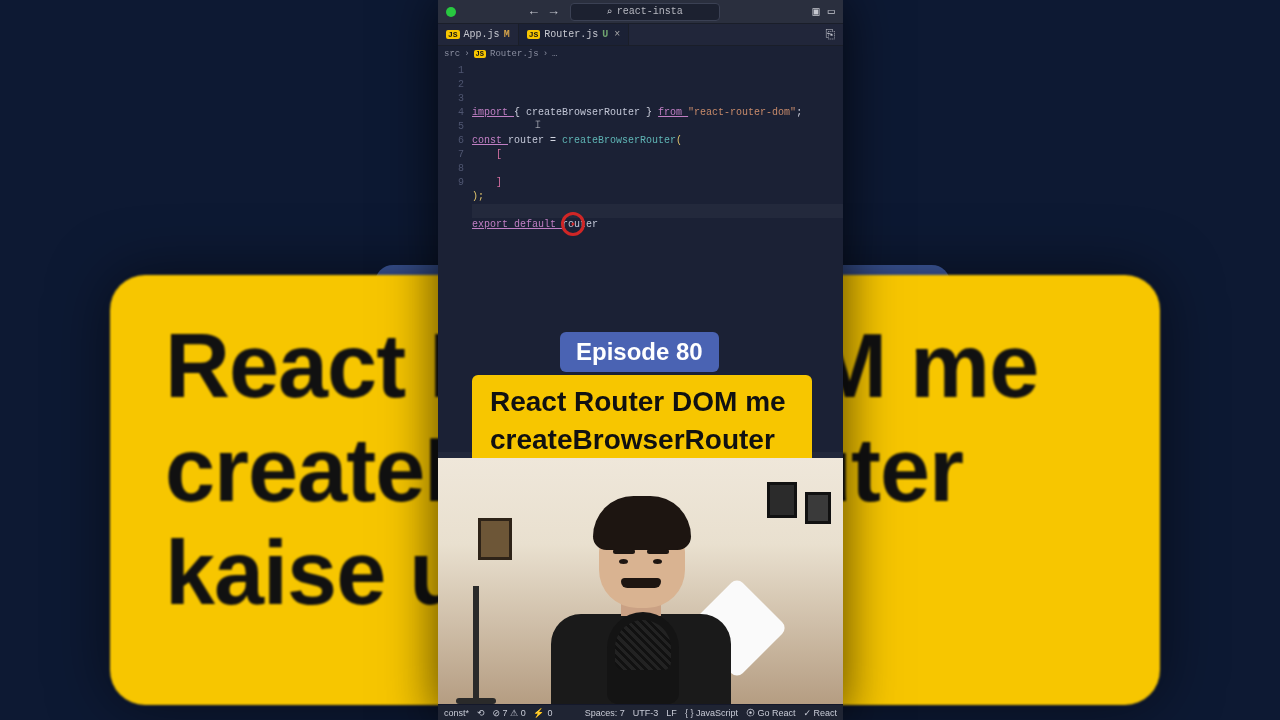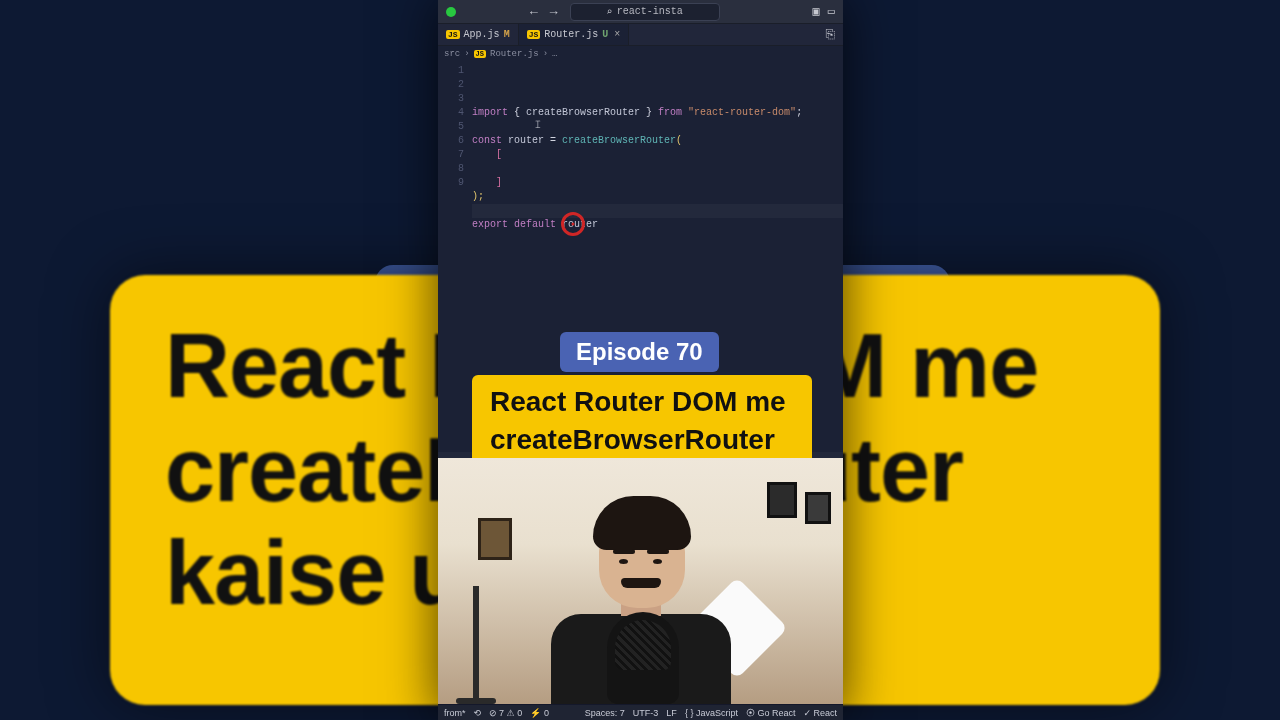--- a/index.html
+++ b/index.html
@@ -137,21 +137,21 @@
   }
   .code {
     flex:1;
     padding: 2px 0;
     font-size: 10px;
     line-height: 14px;
     color:#d1d4e0;
     white-space: pre;
     position: relative;
   }
-  .tok-kw { color:#c17fc4; }
+  .tok-kw { color:#c17fc4;text-decoration:underline; }
   .tok-fn { color:#5fb5b5; }
   .tok-str { color:#c78a6a; }
   .tok-var { color:#c2c6d6; }
   .tok-yellow { color:#e0c46c; }
   .tok-pink { color:#d16fa0; }
   .line8 {
     background: rgba(255,255,255,0.04);
     display: block;
     width: 100%;
   }
@@ -317,21 +317,21 @@
         <div>9</div>
       </div>
     <div class="code" id="codearea">
       <span class="caret-mark">𝙸</span>
     <div><span class="tok-kw">import </span><span>{ </span><span class="tok-var">createBrowserRouter</span><span> } </span><span class="tok-kw">from </span><span class="tok-str">"react-router-dom"</span><span>;</span></div><div>&nbsp;</div><div><span class="tok-kw">const </span><span class="tok-var">router</span><span> = </span><span class="tok-fn">createBrowserRouter</span><span class="tok-yellow">(</span></div><div><span class="tok-pink">    [</span></div><div><span>        </span></div><div><span class="tok-pink">    ]</span></div><div><span class="tok-yellow">);</span></div><div class="line8">&nbsp;</div><div><span class="tok-kw">export default </span><span class="tok-var">router</span></div></div>
     <div class="red-ring"></div>
   </div>
 
 </div>
 
-<div class="ep-badge">Episode 70</div>
+<div class="ep-badge">Episode 80</div>
 <div class="ep-title">React Router DOM me createBrowserRouter kaise use kre?</div>
 
 <div class="webcam">
   <div class="frame1"></div>
   <div class="frame2"></div>
   <div class="frame3"></div>
   <div class="umbr"></div>
   <div class="stand"></div>
   <div class="person">
     <div class="torso"></div>
@@ -341,21 +341,21 @@
     <div class="brow1"></div>
       <div class="brow2"></div>
       <div class="eye1"></div>
       <div class="eye2"></div>
     <div class="stache"></div>
       <div class="mic"></div>
   </div>
 </div>
 
 <div class="statusbar">
-  <span>from*</span>
+  <span>const*</span>
   <span>⟲</span>
   <span>⊘ 7 ⚠ 0</span>
   <span>⚡ 0</span>
   <span class="grow"></span>
   <span>Spaces: 7</span>
   <span>UTF-3</span>
   <span>LF</span>
   <span>{ } JavaScript</span>
   <span>⦿ Go React</span>
   <span>✓ React</span>

